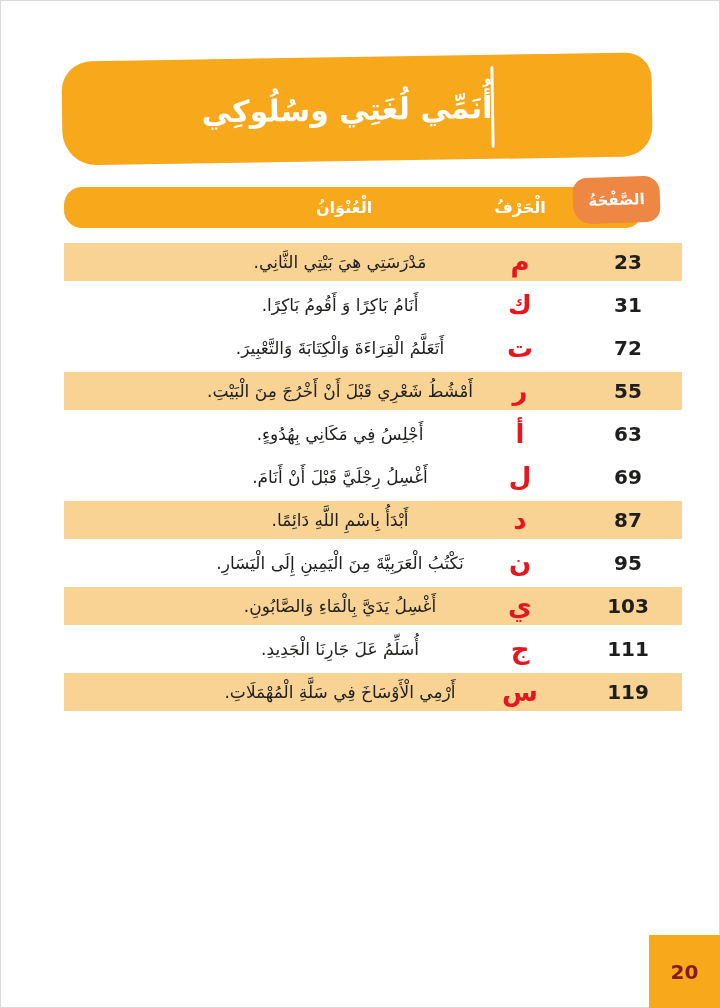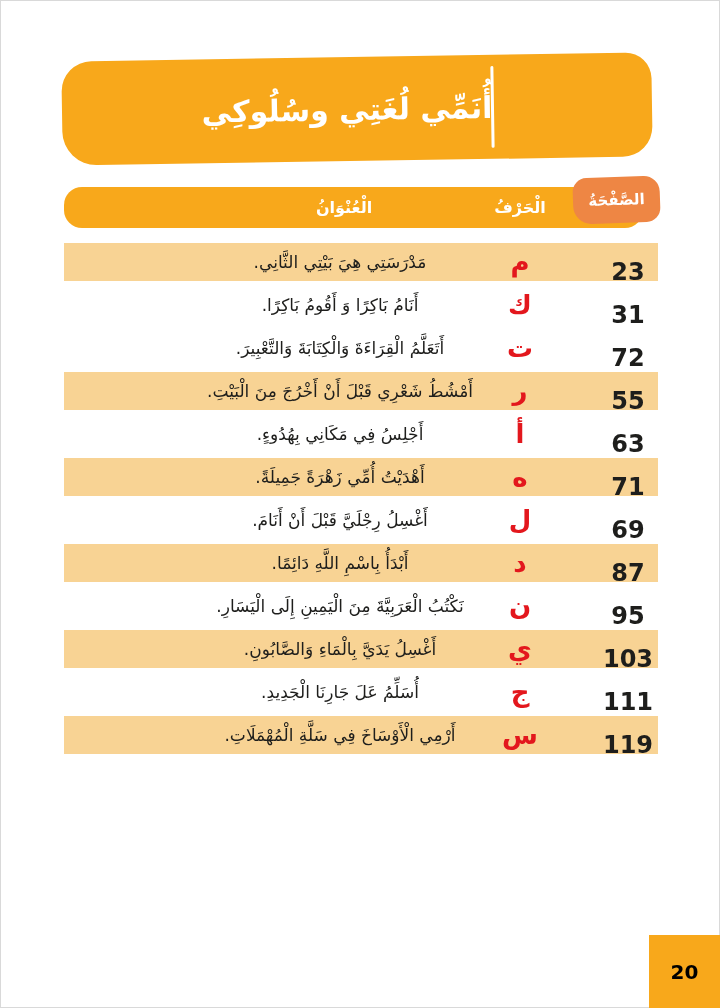--- a/index.html
+++ b/index.html
@@ -50,45 +50,45 @@
     transform:rotate(-2deg);
     display:flex;align-items:center;justify-content:center;
     color:#ffffff;font-weight:bold;font-size:15px;direction:rtl;
     z-index:2;
   }
   
   .toc{
     position:absolute;left:64px;top:243px;width:594px;
   }
   .toc-row{
-    position:relative;width:594px;height:38px;margin-bottom:5px;
+    position:relative;width:594px;height:38px;margin-bottom:5px;padding-left:24px;
   }
   .toc-row.alt{background:var(--tan);}
   .row-title{
     position:absolute;left:0;top:0;width:552px;height:100%;
     display:flex;align-items:center;justify-content:center;
     font-size:17px;color:var(--ink);direction:rtl;white-space:nowrap;
   }
   .row-letter{
     position:absolute;left:426px;top:0;width:60px;height:100%;
     display:flex;align-items:center;justify-content:center;
     color:var(--red);font-weight:bold;font-size:26px;direction:rtl;
     line-height:1;
   }
   .row-page{
-    position:absolute;left:532px;top:10px;width:64px;height:100%;
+    position:absolute;left:532px;top:0;width:64px;height:100%;
     display:flex;align-items:center;justify-content:center;
-    color:var(--ink);font-weight:bold;font-size:24px;
+    color:var(--ink);font-weight:bold;font-size:20px;
   }
   
   .folio{
     position:absolute;left:649px;top:935px;width:71px;height:73px;
     background:var(--amber);
     display:flex;align-items:center;justify-content:center;
-    color:#000000;font-weight:bold;font-size:20px;
+    color:#7f1d1d;font-weight:bold;font-size:20px;
   }
 </style>
 </head>
 <body style="--amber: #F8A81B; --badge: #EE8644; --tan: #F8D394; --red: #E3171D; --ink: #1E1E1C;">
 
 <div class="page">
 
   <div class="banner">
     <div class="banner-title">أُنَمِّي لُغَتِي وسُلُوكِي</div>
     <div class="banner-divider"></div>
@@ -128,25 +128,20 @@
     <div class="row-letter">ر</div>
     <div class="row-page">55</div>
   </div>
 
   <div class="toc-row">
     <div class="row-title">أَجْلِسُ فِي مَكَانِي بِهُدُوءٍ.</div>
     <div class="row-letter">أ</div>
     <div class="row-page">63</div>
   </div>
 
-  <div class="toc-row alt">
-    <div class="row-title">أَهْدَيْتُ أُمِّي زَهْرَةً جَمِيلَةً.</div>
-    <div class="row-letter">ه</div>
-    <div class="row-page">71</div>
-  </div>
 
   <div class="toc-row">
     <div class="row-title">أَغْسِلُ رِجْلَيَّ قَبْلَ أَنْ أَنَامَ.</div>
     <div class="row-letter">ل</div>
     <div class="row-page">69</div>
   </div>
 
   <div class="toc-row alt">
     <div class="row-title">أَبْدَأُ بِاسْمِ اللَّهِ دَائِمًا.</div>
     <div class="row-letter">د</div>

